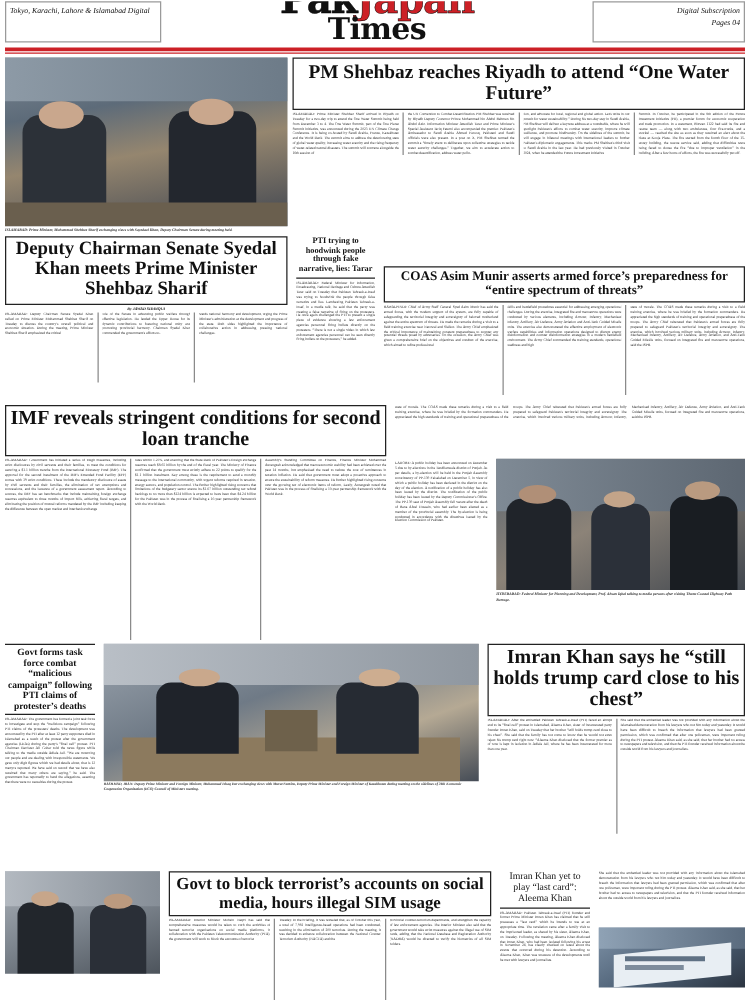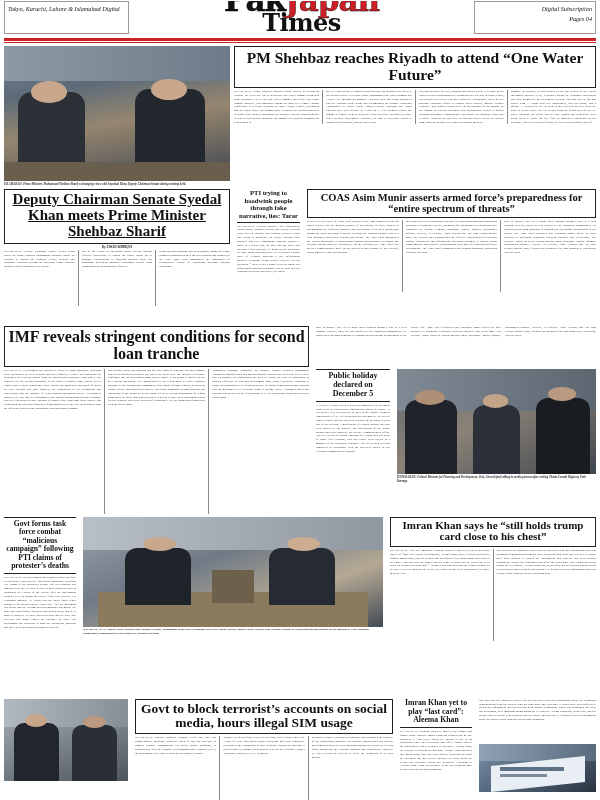--- a/index.html
+++ b/index.html
@@ -135,53 +135,53 @@
         <div class="body-col" style="width:24%;">tion, and advocate for local, regional and global action. Let's unite in our pursuit for water sustainability.” During his two-day stay in Saudi Arabia, PM Shehbaz will deliver a keynote address at a roundtable, where he will spotlight Pakistan's efforts to combat water scarcity, improve climate resilience, and promote biodiversity. On the sidelines of the summit, he will engage in bilateral meetings with international leaders to further Pakistan's diplomatic engagements. This marks PM Shehbaz's third visit to Saudi Arabia in the last year. He had previously visited in October 2024, when he attended the Future Investment Initiative</div>
         <div class="sep-v"></div>
         <div class="body-col" style="width:24%;">Summit. In October, he participated in the 8th edition of the Future Investment Initiative (FII), a premier forum for economic cooperation and trade promotion. In a statement, Rizwan 1122 had said its fire and rescue team — along with two ambulances, four fire-trucks, and a snorkel — reached the site as soon as they received an alert about the blaze at Kooja Plaza. The fire started from the fourth floor of the 15-storey building, the rescue service said, adding that difficulties were being faced to douse the fire “due to improper ventilation” in the building. After a few hours of efforts, the fire was successfully put off.</div>
       </div>
     </div>
   </div>
 
   <div class="row" style="margin-top:3px; align-items:flex-start;">
 
     <div style="width:226px;">
-      <div class="hl boxed" style="font-size:15px; padding:2px 2px 3px;text-decoration:underline;">Deputy Chairman Senate Syedal Khan meets Prime Minister Shehbaz Sharif</div>
+      <div class="hl boxed" style="font-size:15px; padding:2px 2px 3px;">Deputy Chairman Senate Syedal Khan meets Prime Minister Shehbaz Sharif</div>
       <div style="text-align:center;font-size:3.2px;font-weight:bold;font-style:italic;padding:1px 0;">By JAWAD SIDDIQUI</div>
       <div class="row">
         <div class="body-col" style="width:33%;height:56px;">ISLAMABAD: Deputy Chairman Senate Syedal Khan called on Prime Minister Muhammad Shehbaz Sharif on Tuesday to discuss the country's overall political and economic situation. During the meeting, Prime Minister Shehbaz Sharif emphasized the critical</div>
         <div class="sep-v"></div>
         <div class="body-col" style="width:33%;height:56px;">role of the Senate in advancing public welfare through effective legislation. He lauded the Upper House for its dynamic contributions to fostering national unity and promoting provincial harmony. Chairman Syedal Khan commended the government's efforts to-</div>
         <div class="sep-v"></div>
         <div class="body-col" style="width:33%;height:56px;">wards national harmony and development, urging the Prime Minister's administration at the development and progress of the state. Both sides highlighted the importance of collaborative action in addressing pressing national challenges.</div>
       </div>
     </div>
 
     <div class="sep-v"></div>
 
     <div style="width:63px;">
       <div style="font-size:6.6px;font-weight:bold;text-align:center;line-height:1.15;border-bottom:1px solid #222;padding-bottom:2px;">PTI trying to hoodwink people through fake narrative, lies: Tarar</div>
       <div class="body-col" style="height:80px;margin-top:2px;">ISLAMABAD: Federal Minister for Information, Broadcasting, National Heritage and Culture Attaullah Tarar said on Tuesday that Pakistan Tehreek-e-Insaf was trying to hoodwink the people through false narrative and lies. Lambasting Pakistan Tehreek-e-Insaf, in a media talk, he said that the party was creating a false narrative of firing on the protesters. He once again challenged the PTI to present a single piece of evidence showing a law enforcement agencies personnel firing bullets directly on the protesters. “There is not a single video in which law enforcement agencies personnel can be seen directly firing bullets on the protesters,” he added.</div>
     </div>
 
     <div class="sep-v"></div>
 
     <div style="flex:1;">
-      <div class="hl boxed" style="font-size:10.5px; padding:2px 2px 3px;">COAS Asim Munir asserts armed force’s preparedness for “entire spectrum of threats”</div>
+      <div class="hl boxed" style="font-size:10.5px; padding:2px 2px 3px;margin-top:24px;">COAS Asim Munir asserts armed force’s preparedness for “entire spectrum of threats”</div>
       <div class="row" style="margin-top:2px;">
         <div class="body-col" style="width:33%;height:72px;">RAWALPINDI: Chief of Army Staff General Syed Asim Munir has said the armed forces, with the modern support of the system, are fully capable of safeguarding the territorial integrity and sovereignty of beloved motherland against the entire spectrum of threats. He made the remarks during a visit to a field training exercise near Narowal and Sialkot. The Army Chief emphasized the critical importance of maintaining constant preparedness to counter any potential threats posed by adversaries. On the occasion, the Army Chief was given a comprehensive brief on the objectives and conduct of the exercise, which aimed to refine professional</div>
         <div class="sep-v"></div>
         <div class="body-col" style="width:33%;height:72px;">skills and battlefield procedures essential for addressing emerging operational challenges. During the exercise, integrated fire and manoeuvre operations were conducted by various elements, including Armour, Infantry, Mechanised Infantry, Artillery, Air Defence, Army Aviation and Anti-Tank Guided Missile units. The exercise also demonstrated the effective employment of electronic warfare capabilities and information operations designed to disrupt enemy disinformation and counter disinformation strategies in a modern battlefield environment. The Army Chief commended the training standards, operational readiness and high</div>
         <div class="sep-v"></div>
         <div class="body-col" style="width:33%;height:72px;">state of morale. The COAS made these remarks during a visit to a field training exercise, where he was briefed by the formation commanders. He appreciated the high standards of training and operational preparedness of the troops. The Army Chief reiterated that Pakistan's armed forces are fully prepared to safeguard Pakistan's territorial integrity and sovereignty. The exercise, which involved various military units, including Armour, Infantry, Mechanised Infantry, Artillery, Air Defence, Army Aviation, and Anti-Tank Guided Missile units, focused on integrated fire and manoeuvre operations, said the ISPR.</div>
       </div>
     </div>
   </div>
 
-  <div class="row" style="margin-top:20px;align-items:flex-start;">
+  <div class="row" style="margin-top:8px;align-items:flex-start;">
 
     <div style="width:305px;">
       <div class="hl boxed" style="font-size:16px;padding:2px 2px 3px;">IMF reveals stringent conditions for second loan tranche</div>
       <div class="row" style="margin-top:2px;">
         <div class="body-col" style="width:33%;height:145px;">ISLAMABAD: Government has initiated a series of tough measures, including strict disclosures by civil servants and their families, to meet the conditions for securing a $1.1 billion tranche from the International Monetary Fund (IMF). The approval for the second instalment of the IMF's Extended Fund Facility (EFF) comes with 39 strict conditions. These include the mandatory disclosure of assets by civil servants and their families, the elimination of tax exemptions and concessions, and the issuance of a government assessment report. According to sources, the IMF has set benchmarks that include maintaining foreign exchange reserves equivalent to three months of import bills, achieving fiscal targets, and eliminating the position of mutual reforms mandated by the IMF including keeping the difference between the open market and interbank exchange</div>
         <div class="sep-v"></div>
         <div class="body-col" style="width:33%;height:145px;">rates within 1.25%, and ensuring that the State Bank of Pakistan's foreign exchange reserves reach $8.65 billion by the end of the fiscal year. The Ministry of Finance confirmed that the government must strictly adhere to 22 points to qualify for the $1.1 billion instalment. Key among these is the requirement to send a monthly message to the international community, with urgent reforms required in taxation, energy sectors, and population control. The further highlighted rising concerns that limitations of the budgetary sector ensure its $1.67 billion outstanding tax refund backlogs to no more than $124 billion is expected to have been than $4.24 billion for the Pakistan was in the process of finalising a 10-year partnership framework with the World Bank.</div>
         <div class="sep-v"></div>
         <div class="body-col" style="width:33%;height:145px;">Assembly's Standing Committee on Finance, Finance Minister Muhammad Aurangzeb acknowledged that macroeconomic stability had been achieved over the past 14 months, but emphasised the need to reduce the cost of remittances in taxation inflation. He said that government must adopt a proactive approach to ensure the sustainability of reform measures. He further highlighted rising concerns over the growing tax of electronic items of reform, Lastly, Aurangzeb noted that Pakistan was in the process of finalising a 10-year partnership framework with the World Bank.</div>
       </div>
@@ -189,21 +189,20 @@
 
     <div class="sep-v"></div>
 
     <div style="flex:1;">
       <div class="row" style="align-items:flex-start;">
         <div class="body-col" style="width:100%;height:40px;column-count:3;">state of morale. The COAS made these remarks during a visit to a field training exercise, where he was briefed by the formation commanders. He appreciated the high standards of training and operational preparedness of the troops. The Army Chief reiterated that Pakistan's armed forces are fully prepared to safeguard Pakistan's territorial integrity and sovereignty. The exercise, which involved various military units, including Armour, Infantry, Mechanised Infantry, Artillery, Air Defence, Army Aviation, and Anti-Tank Guided Missile units, focused on integrated fire and manoeuvre operations, said the ISPR.</div>
       </div>
 
       <div class="row" style="margin-top:3px;align-items:flex-start;">
         <div style="width:74px;">
-          <div style="font-size:8px;font-weight:bold;text-align:center;line-height:1.12;border-top:1px solid #222;border-bottom:1px solid #222;padding:2px 1px;">Public holiday declared on December 5</div>
           <div class="body-col" style="height:98px;margin-top:2px;">LAHORE: A public holiday has been announced on December 5 due to by-elections in the Tandlianwala district of Punjab. As per details, a by-election will be held in the Punjab Assembly constituency of PP-139 Faisalabad on December 5, in view of which a public holiday has been declared in the district on the day of the election. A notification of a public holiday has also been issued by the district. The notification of the public holiday has been issued by the Deputy Commissioner's Office. The PP-139 seat of Punjab Assembly fell vacant after the death of Rana Afzal Hussain, who had earlier been elected as a member of the provincial assembly. The by-election is being conducted in accordance with the directives issued by the Election Commission of Pakistan.</div>
         </div>
         <div class="sep-v"></div>
         <div style="flex:1;">
           <div class="photo ph-presser" style="height:105px;">
             <div style="position:absolute;left:0;top:0;width:100%;height:40%;background:linear-gradient(90deg,#7f8a95,#5d6772);"></div>
             <div style="position:absolute;left:4%;top:30%;width:26%;height:70%;background:#20242a;border-radius:12px 12px 0 0;"></div>
             <div style="position:absolute;left:9%;top:20%;width:15%;height:14%;background:#b08f77;border-radius:50%;"></div>
             <div style="position:absolute;left:38%;top:34%;width:24%;height:66%;background:#2b3039;border-radius:12px 12px 0 0;"></div>
             <div style="position:absolute;left:43%;top:24%;width:13%;height:13%;background:#c3a489;border-radius:50%;"></div>
@@ -234,21 +233,21 @@
         <div style="position:absolute;left:62%;top:28%;width:22%;height:52%;background:#262b33;border-radius:12px 12px 0 0;"></div>
         <div style="position:absolute;left:68%;top:18%;width:11%;height:13%;background:#cdad90;border-radius:50%;"></div>
         <div style="position:absolute;left:43%;top:48%;width:14%;height:30%;background:#6e614b;"></div>
       </div>
       <div class="cap" style="font-size:2.9px;">RASHMAD, IRAN: Deputy Prime Minister and Foreign Minister, Muhammad Ishaq Dar exchanging views with Murat Nurtleu, Deputy Prime Minister and Foreign Minister of Kazakhstan during meeting on the sidelines of 24th Economic Cooperation Organization (ECO) Council of Ministers meeting.</div>
     </div>
 
     <div class="sep-v"></div>
 
     <div style="flex:1;">
-      <div class="hl boxed" style="font-size:11px;padding:2px 2px 3px;">Imran Khan says he “still holds trump card close to his chest”</div>
+      <div class="hl boxed" style="font-size:16px;padding:2px 2px 3px;">Imran Khan says he “still holds trump card close to his chest”</div>
       <div class="row" style="margin-top:2px;">
         <div class="body-col" style="width:49%;height:92px;">ISLAMABAD: After the embattled Pakistan Tehreek-e-Insaf (PTI) faced an abrupt end to its “final call” protest in Islamabad, Aleema Khan, sister of incarcerated party founder Imran Khan, said on Tuesday that her brother “still holds trump card close to his chest”. She said that the family has not come to know that he would not even reject his trump card right now. “Aleema Khan disclosed that the former premier as of now is kept in isolation in Adiala Jail, where he has been incarcerated for more than one year.</div>
         <div class="sep-v"></div>
         <div class="body-col" style="width:49%;height:92px;">She said that the embattled leader was not provided with any information about the Islamabad demonstration from his lawyers who not him today and yesterday. It would have been difficult to breach the information that lawyers had been granted permission, which was confirmed that after one policeman, were important ruling during the PTI protest. Aleema Khan said, as she said, that her brother had no access to newspapers and television, and that the PTI founder received information about the outside world from his lawyers and journalists.</div>
       </div>
     </div>
   </div>
 
   <div class="row" style="margin-top:3px;align-items:flex-start;">
 
@@ -271,21 +270,21 @@
         <div class="sep-v"></div>
         <div class="body-col" style="width:33%;height:78px;">Tuesday. In the briefing, it was revealed that, as of October this year, a total of 7,981 intelligence-based operations had been conducted, resulting in the elimination of 200 terrorists. During the meeting, it was decided to enhance collaboration between the National Counter Terrorism Authority (NACTA) and the</div>
         <div class="sep-v"></div>
         <div class="body-col" style="width:33%;height:78px;">provincial counter-terrorism departments, and strengthen the capacity of law enforcement agencies. The Interior Minister also said that the government would take strict measures against the illegal use of SIM cards, adding that the National Database and Registration Authority (NADRA) would be directed to verify the biometrics of all SIM holders.</div>
       </div>
     </div>
 
     <div class="sep-v"></div>
 
     <div style="width:72px;">
-      <div style="font-size:7.8px;font-weight:bold;text-align:center;line-height:1.12;border-bottom:1px solid #222;padding:0 1px 2px;">Imran Khan yet to play “last card”: Aleema Khan</div>
+      <div style="font-size:7.8px;font-weight:normal;text-align:center;line-height:1.12;border-bottom:1px solid #222;padding:0 1px 2px;">Imran Khan yet to play “last card”: Aleema Khan</div>
       <div class="body-col" style="height:92px;margin-top:2px;">ISLAMABAD: Pakistan Tehreek-e-Insaf (PTI) founder and former Prime Minister Imran Khan has claimed that he still possesses a “last card” which he intends to use at an appropriate time. The revelation came after a family visit to the imprisoned leader, as shared by his sister, Aleema Khan, on Tuesday. Following the meeting, Aleema Khan disclosed that Imran Khan, who had been isolated following his arrest in November 24, has clearly checked on latest about the events that occurred during his detention. According to Aleema Khan, Khan was unaware of the developments until he met with lawyers and journalists.</div>
     </div>
 
     <div class="sep-v"></div>
 
     <div style="flex:1;">
       <div class="body-col" style="height:42px;">She said that the embattled leader was not provided with any information about the Islamabad demonstration from his lawyers who not him today and yesterday. It would have been difficult to breach the information that lawyers had been granted permission, which was confirmed that after one policeman, were important ruling during the PTI protest. Aleema Khan said, as she said, that her brother had no access to newspapers and television, and that the PTI founder received information about the outside world from his lawyers and journalists.</div>
       <div class="photo ph-blue" style="height:48px;margin-top:3px;">
         <div style="position:absolute;left:0;top:0;width:100%;height:35%;background:linear-gradient(90deg,#8fa2b5,#5a6b7e);"></div>
         <div style="position:absolute;left:10%;top:35%;width:80%;height:55%;background:#e8eef3;transform:skewY(-6deg);"></div>

